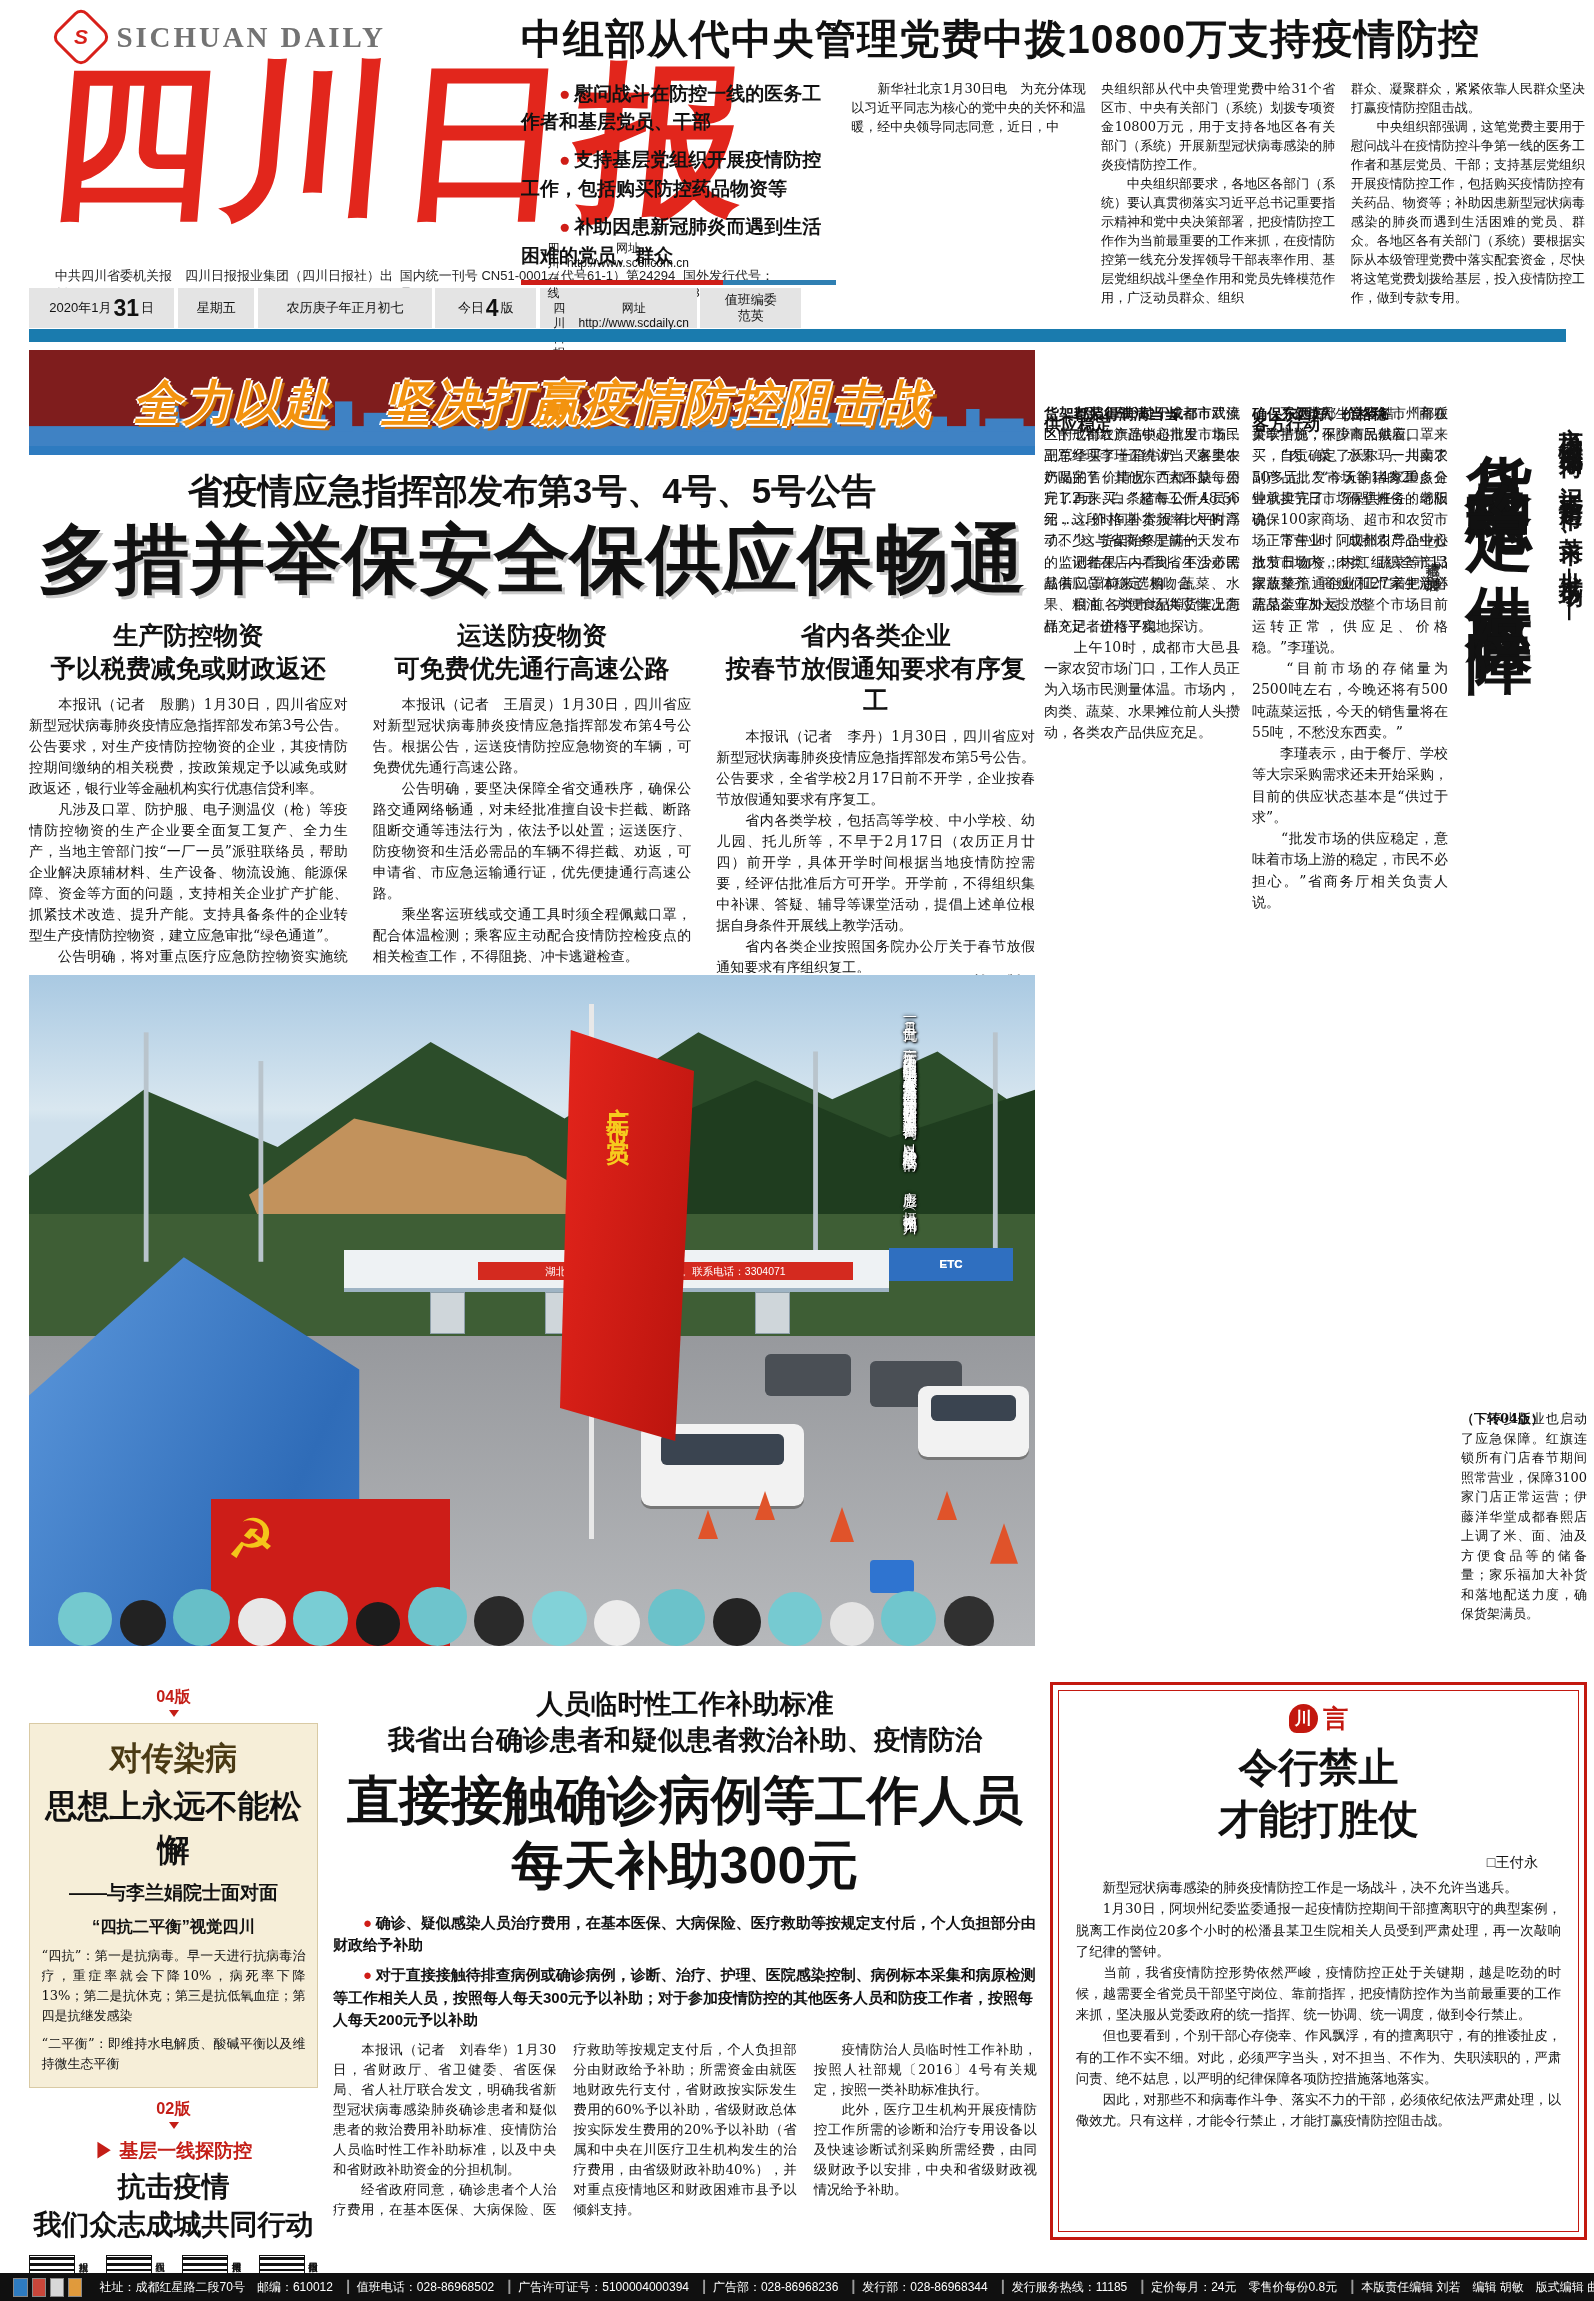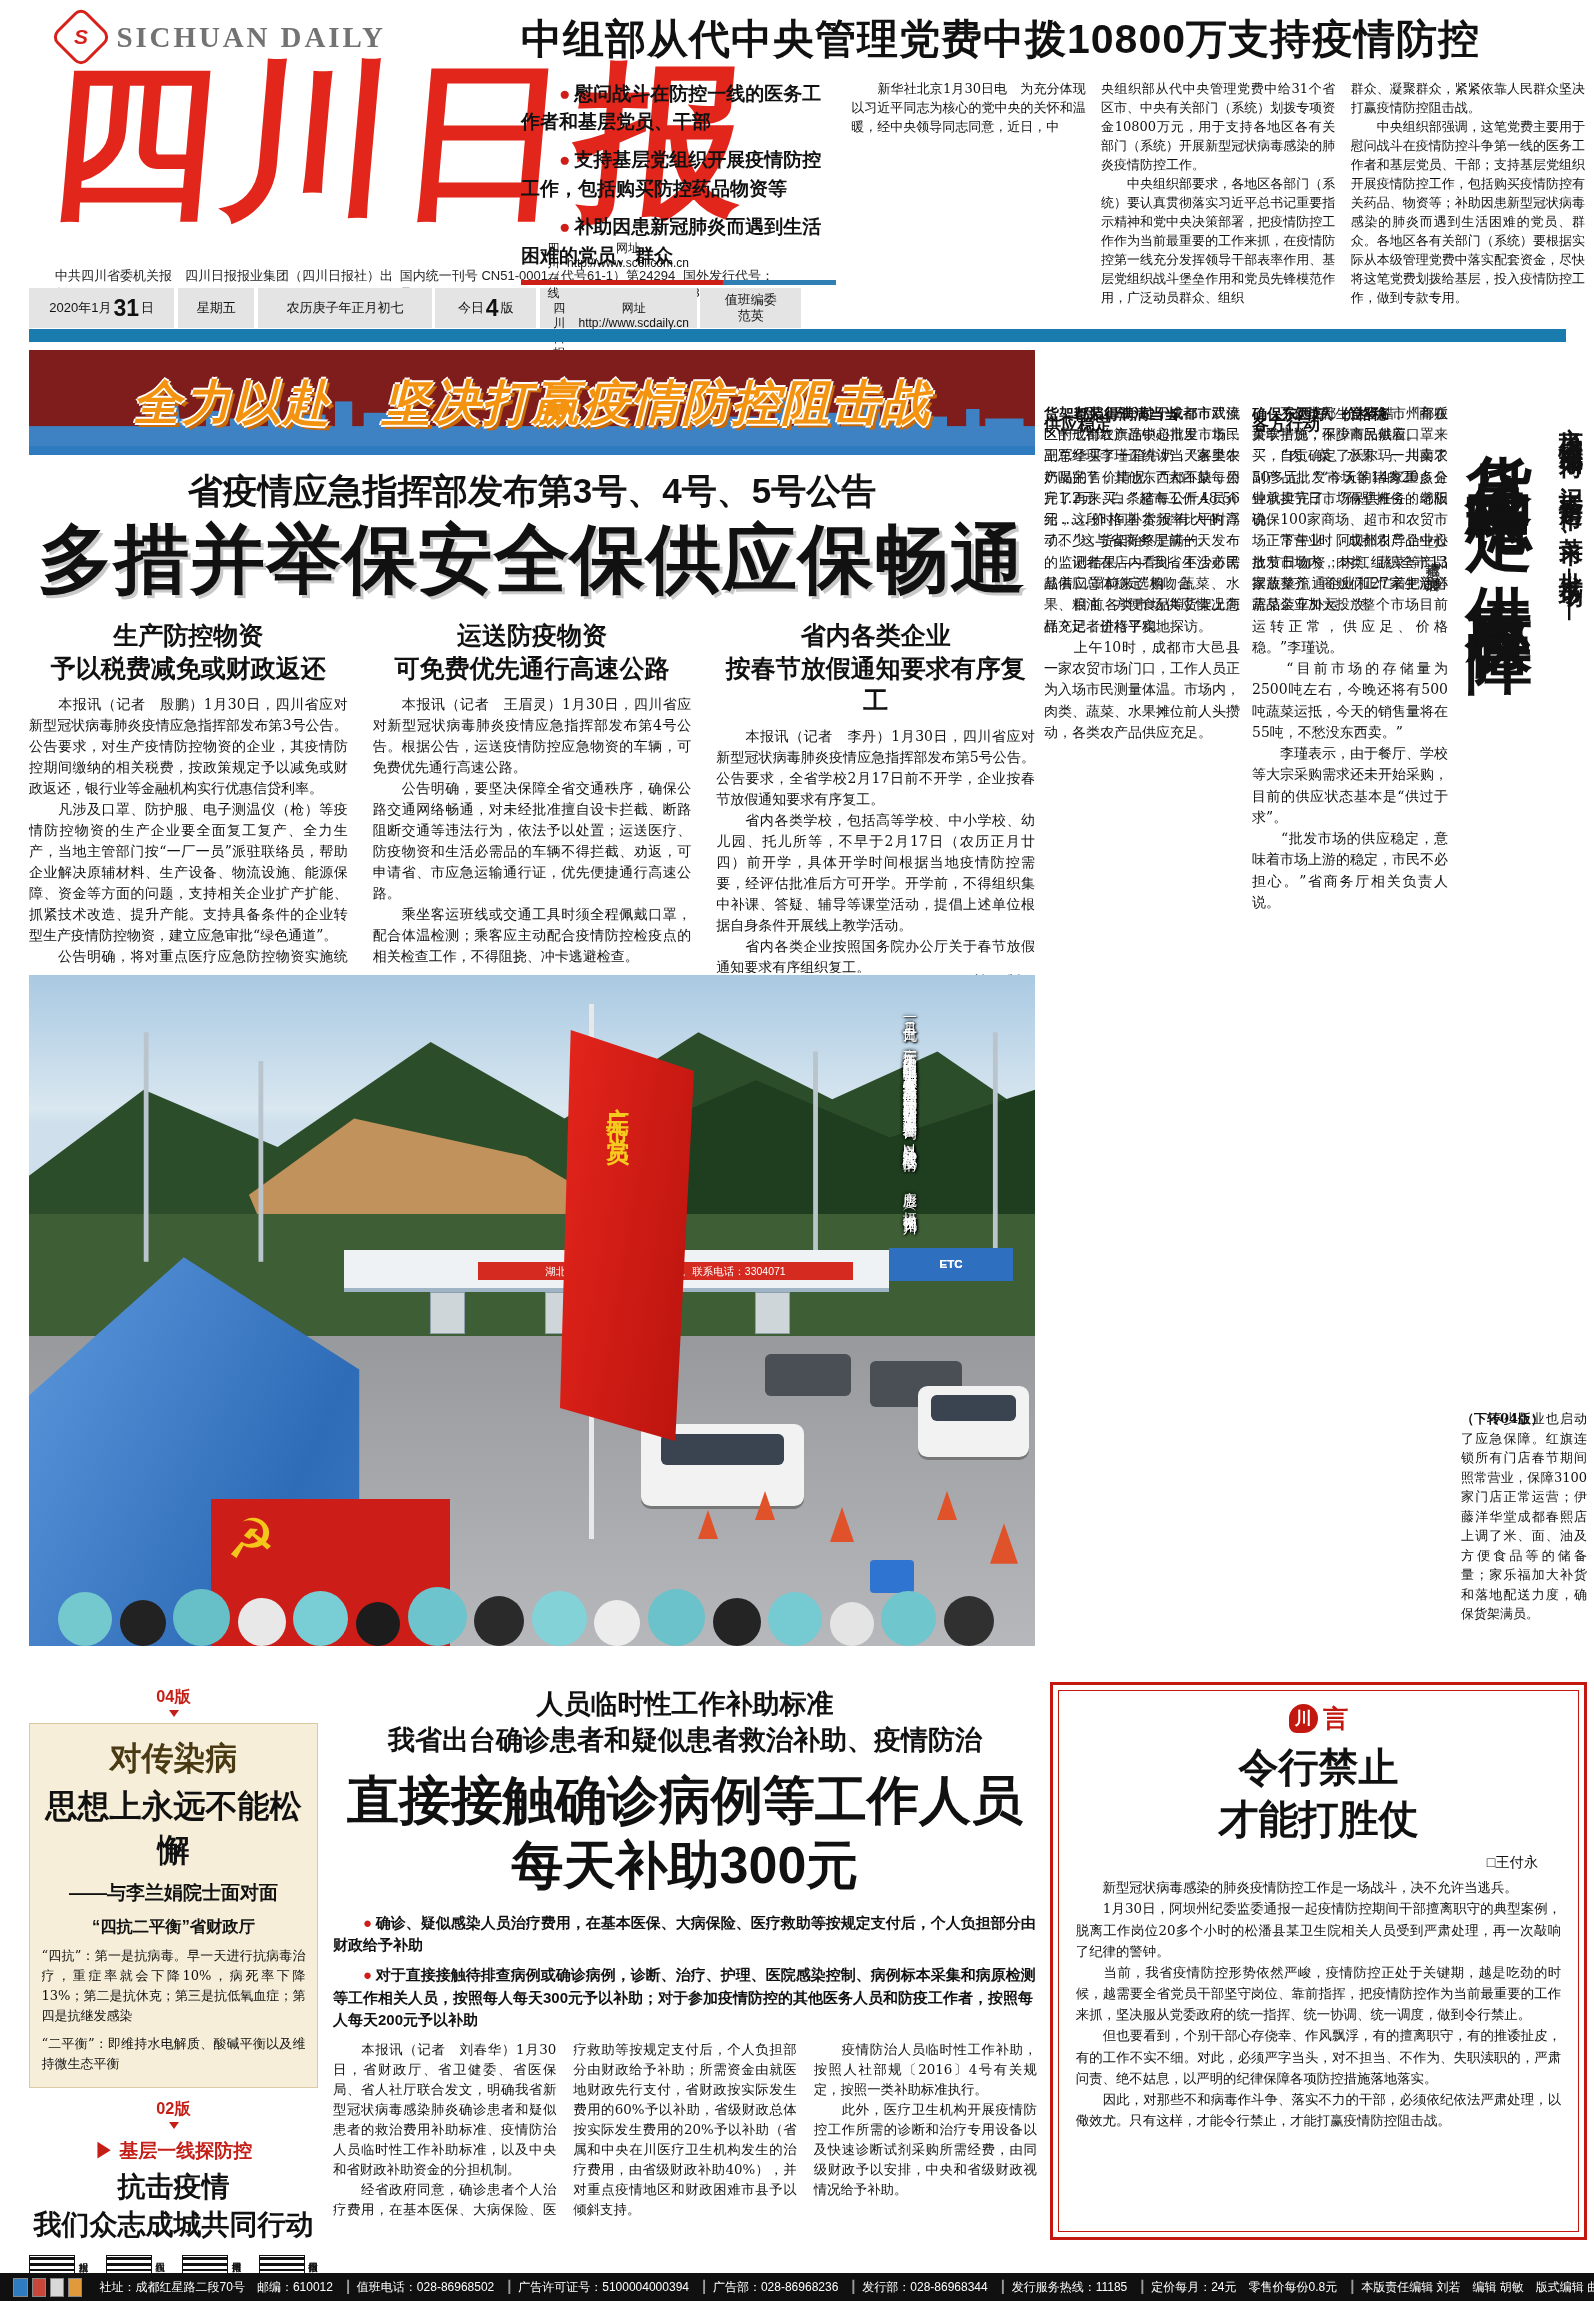--- a/index.html
+++ b/index.html
@@ -377,21 +377,21 @@
       <div style="font-weight:bold">（下转04版）</div>
     </div>
   </div>
 
   <div class="abs bl">
     <div class="tag">04版</div>
     <div class="feature">
       <div class="f-t1">对传染病</div>
       <div class="f-t2">思想上永远不能松懈</div>
       <div class="f-sub">——与李兰娟院士面对面</div>
-      <div class="f-method">“四抗二平衡”省财政厅</div>
+      <div class="f-method">“四抗二平衡”视觉四川</div>
       <div class="f-body serif">“四抗”：第一是抗病毒。早一天进行抗病毒治疗，重症率就会下降10%，病死率下降13%；第二是抗休克；第三是抗低氧血症；第四是抗继发感染</div>
       <div class="f-body serif">“二平衡”：即维持水电解质、酸碱平衡以及维持微生态平衡</div>
     </div>
     <div class="tag" style="margin-top:9.6px">02版</div>
     <div class="series">
       <span>▶</span>
       <span>基层一线探防控</span>
     </div>
     <div class="slogan">
       <div>抗击疫情</div>

